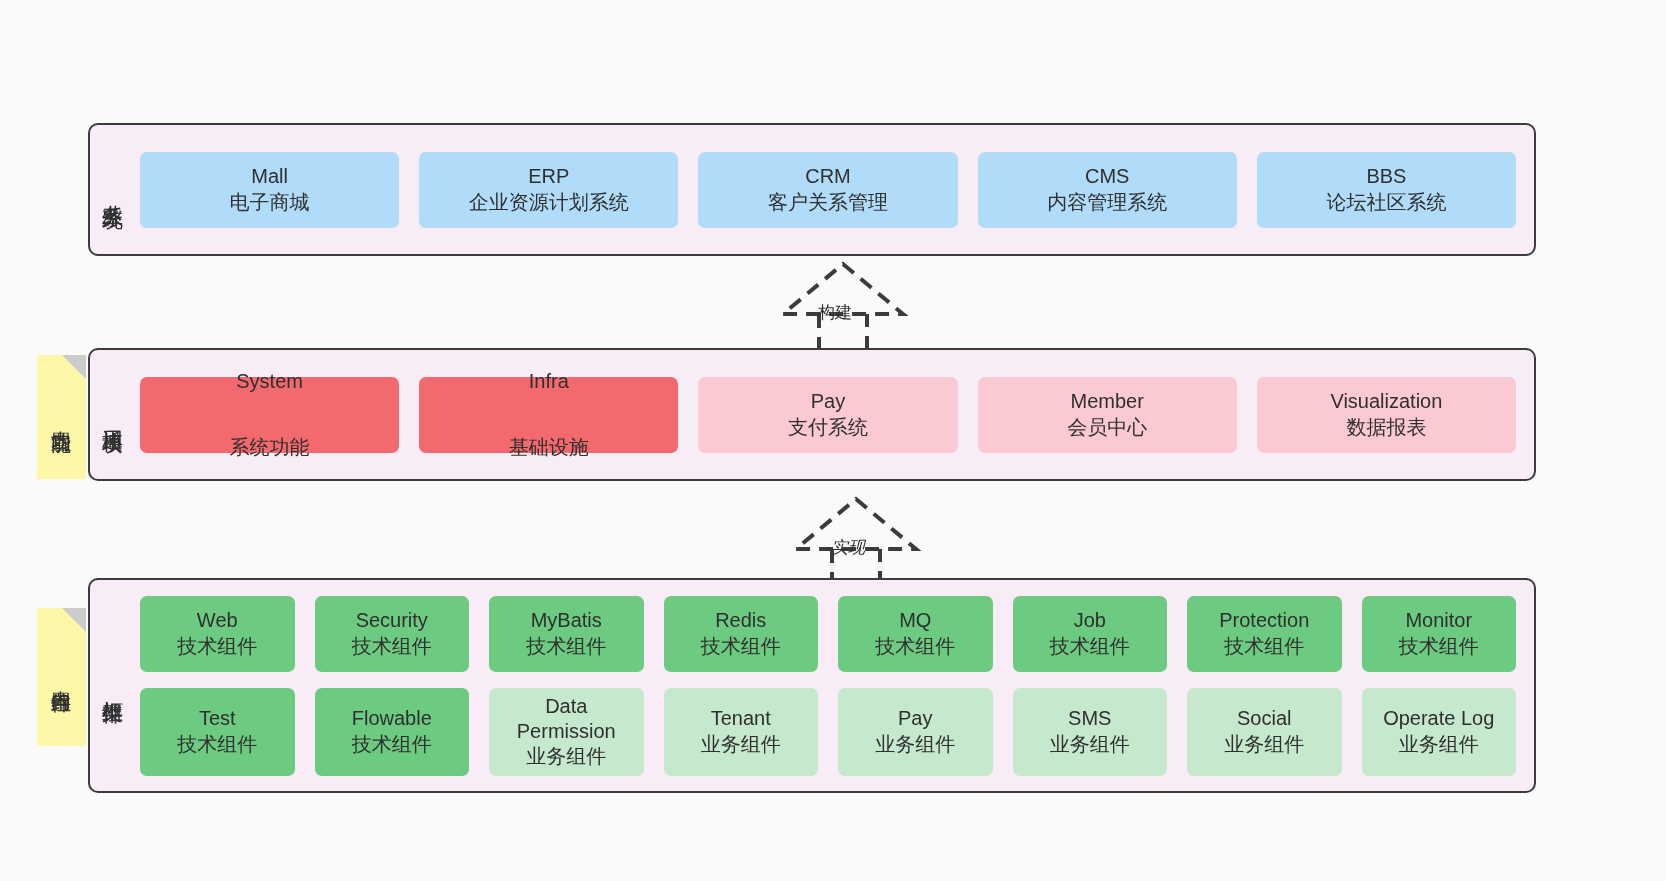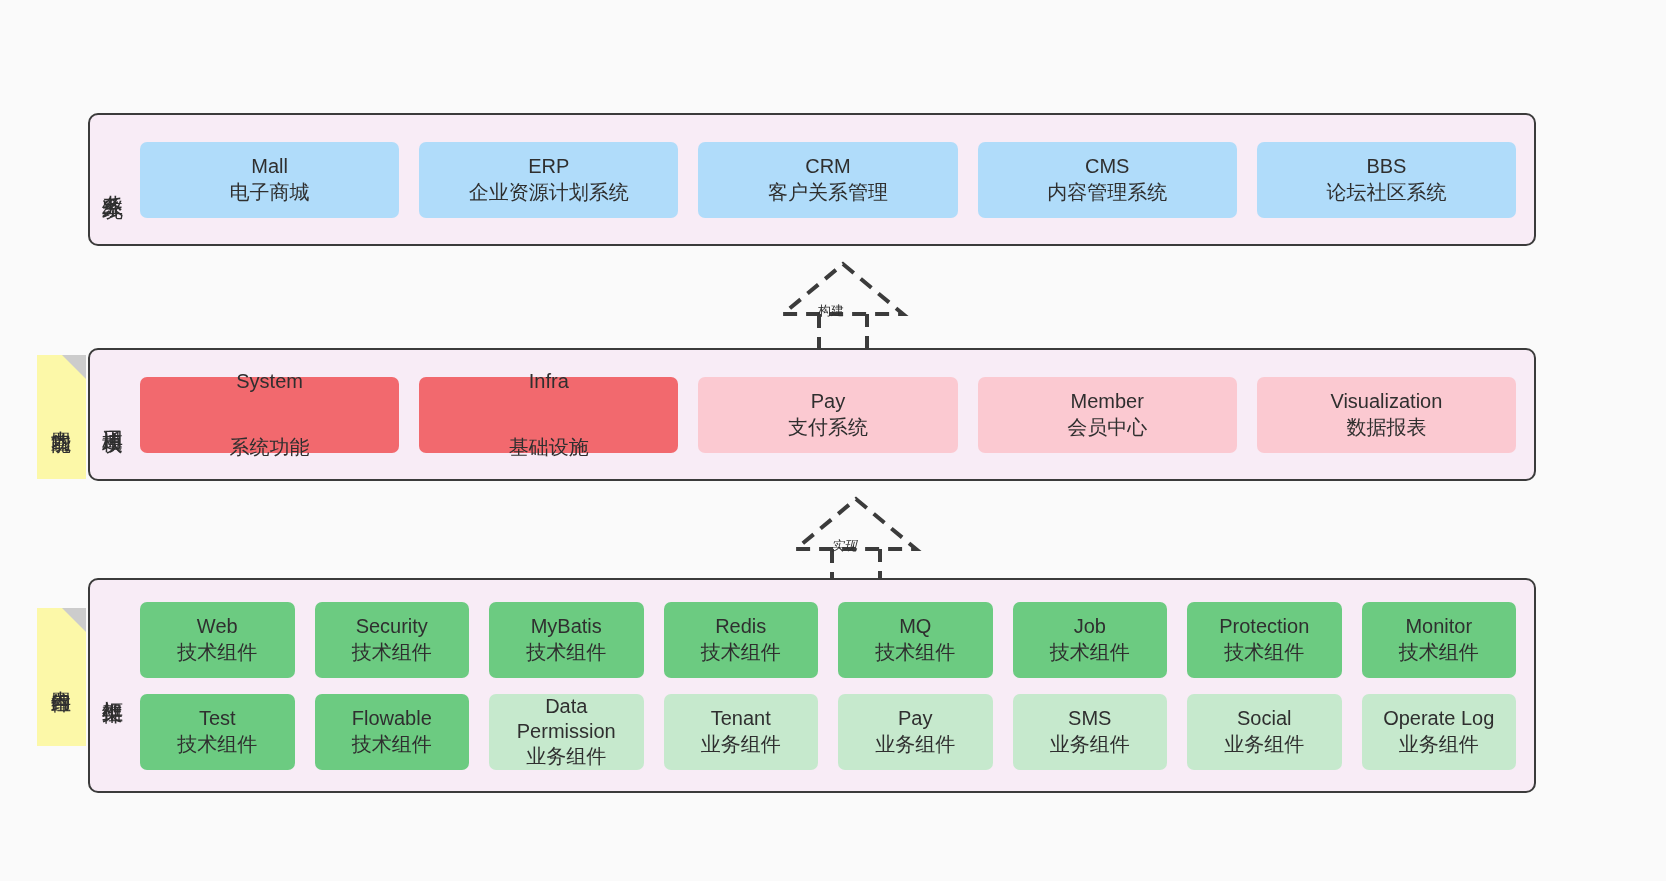--- a/index.html
+++ b/index.html
@@ -119,34 +119,34 @@
   }
 
   
   .connector {
     position: absolute;
     pointer-events: none;
   }
   .connector svg { display: block; overflow: visible; }
   .conn-label {
     position: absolute;
-    font-size: 13px;
+    font-size: 17px;
     line-height: 1;
     color: #2f2f2f;
     background: transparent;
     white-space: nowrap;
     user-select: none;
   }
 </style>
 </head>
 <body>
 
 <div class="canvas">
 
-  <div class="section" style="left:88px; top:113px; width:1448px; height:133px;">
+  <div class="section" style="left:88px; top:123px; width:1448px; height:133px;">
     <div class="section-label">业务系统</div>
     <div class="section-body">
       <div class="row" style="height:76px;">
         <div class="card c-blue">
           <span class="t-en">Mall</span>
           <span class="t-cn">电子商城</span>
         </div>
         <div class="card c-blue">
           <span class="t-en">ERP</span>
           <span class="t-cn">企业资源计划系统</span>
@@ -255,21 +255,21 @@
         <div class="card c-green">
           <span class="t-en">Protection</span>
           <span class="t-cn">技术组件</span>
         </div>
         <div class="card c-green">
           <span class="t-en">Monitor</span>
           <span class="t-cn">技术组件</span>
         </div>
       </div>
 
-      <div class="row" style="height:76px;">
+      <div class="row" style="height:88px;">
         <div class="card c-green">
           <span class="t-en">Test</span>
           <span class="t-cn">技术组件</span>
         </div>
         <div class="card c-green">
           <span class="t-en">Flowable</span>
           <span class="t-cn">技术组件</span>
         </div>
         <div class="card c-lightgreen">
           <span class="t-en">Data Permission</span>

